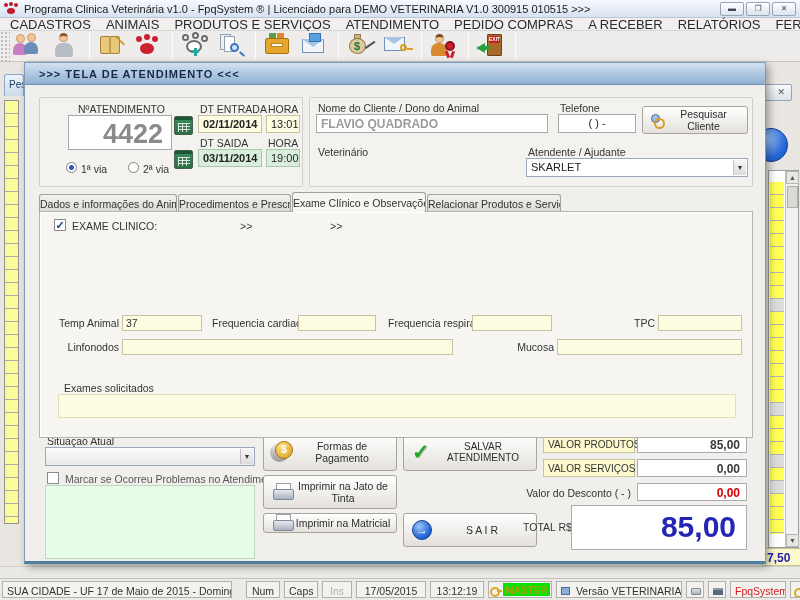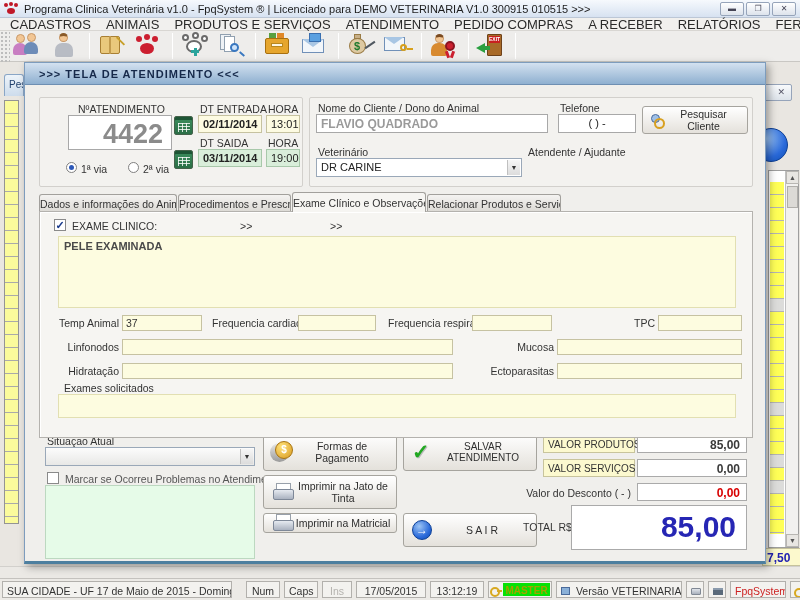--- a/index.html
+++ b/index.html
@@ -300,61 +300,54 @@
   <div class="gbox" style="left:284px;top:34px;width:444px;height:90px;">
     <span class="lab" style="left:8px;top:4px;">Nome do Cliente / Dono do Animal</span>
     <div class="field" style="left:6px;top:16px;width:232px;height:19px;color:#9a9a9a;font-weight:bold;font-size:12px;">FLAVIO QUADRADO</div>
     <span class="lab" style="left:250px;top:4px;">Telefone</span>
     <div class="field" style="left:248px;top:16px;width:78px;height:19px;text-align:center;">(  )       -</div>
     <div class="btn" style="left:332px;top:8px;width:106px;height:28px;">
       <span class="ic-lens"></span>
       <span class="cap">Pesquisar Cliente</span>
     </div>
     <span class="lab" style="left:8px;top:48px;">Veterinário</span>
-    <div class="combo" style="left:6px;top:60px;width:206px;height:19px;">
-      <span>DR CARINE</span>
+    <span class="lab" style="left:218px;top:48px;">Atendente / Ajudante</span>
+    <div class="combo" style="left:216px;top:60px;width:222px;height:19px;">
+      <span>SKARLET</span>
       <span class="arr">▼</span>
     </div>
-    <span class="lab" style="left:218px;top:48px;">Atendente / Ajudante</span>
   </div>
 
   <div class="tab" style="left:14px;width:138px;">Dados e informações do Animal  -&gt;</div>
   <div class="tab" style="left:153px;width:113px;">Procedimentos e Prescrição  -&gt;</div>
   <div class="tab active" style="left:267px;width:134px;">Exame Clínico e Observações   -&gt;</div>
   <div class="tab" style="left:402px;width:134px;">Relacionar Produtos e Serviços</div>
 
   <div class="panel">
     <span class="chk" style="left:14px;top:7px;">✓</span>
     <span class="lab" style="left:32px;top:8px;">EXAME CLINICO:</span>
     <span class="lab" style="left:200px;top:8px;">&gt;&gt;</span>
     <span class="lab" style="left:290px;top:8px;">&gt;&gt;</span>
-    <div class="memo" style="left:18px;top:24px;width:678px;height:72px;">PELE EXAMINADA</div>
 
     <div class="frow" style="top:103px;">
       <span class="flab" style="width:78px;">Temp Animal</span>
       <span class="finp" style="width:80px;">37</span>
       <span class="flab" style="width:86px;margin-left:10px;">Frequencia cardiaca</span>
       <span class="finp" style="width:78px;"></span>
       <span class="flab" style="width:84px;margin-left:12px;">Frequencia respirat.</span>
       <span class="finp" style="width:80px;"></span>
       <span class="flab" style="width:52px;margin-left:54px;">TPC</span>
       <span class="finp" style="width:84px;"></span>
     </div>
     <div class="frow" style="top:127px;">
       <span class="flab" style="width:78px;">Linfonodos</span>
       <span class="finp" style="width:331px;"></span>
       <span class="flab" style="width:90px;margin-left:14px;text-align:right;">Mucosa</span>
       <span class="finp" style="width:185px;"></span>
     </div>
-    <div class="frow" style="top:151px;">
-      <span class="flab" style="width:78px;">Hidratação</span>
-      <span class="finp" style="width:331px;"></span>
-      <span class="flab" style="width:90px;margin-left:14px;">Ectoparasitas</span>
-      <span class="finp" style="width:185px;"></span>
-    </div>
     <span class="lab" style="left:24px;top:170px;">Exames solicitados</span>
     <div class="memo" style="left:18px;top:182px;width:678px;height:24px;"></div>
   </div>
 
   <span class="lab" style="left:22px;top:372px;">Situação Atual</span>
   <div class="combo" style="left:20px;top:384px;width:210px;height:19px;background:linear-gradient(#fcfcfc,#e8e8e6);">
     <span></span>
     <span class="arr">▼</span>
   </div>
   <span class="chk" style="left:22px;top:409px;"></span>

